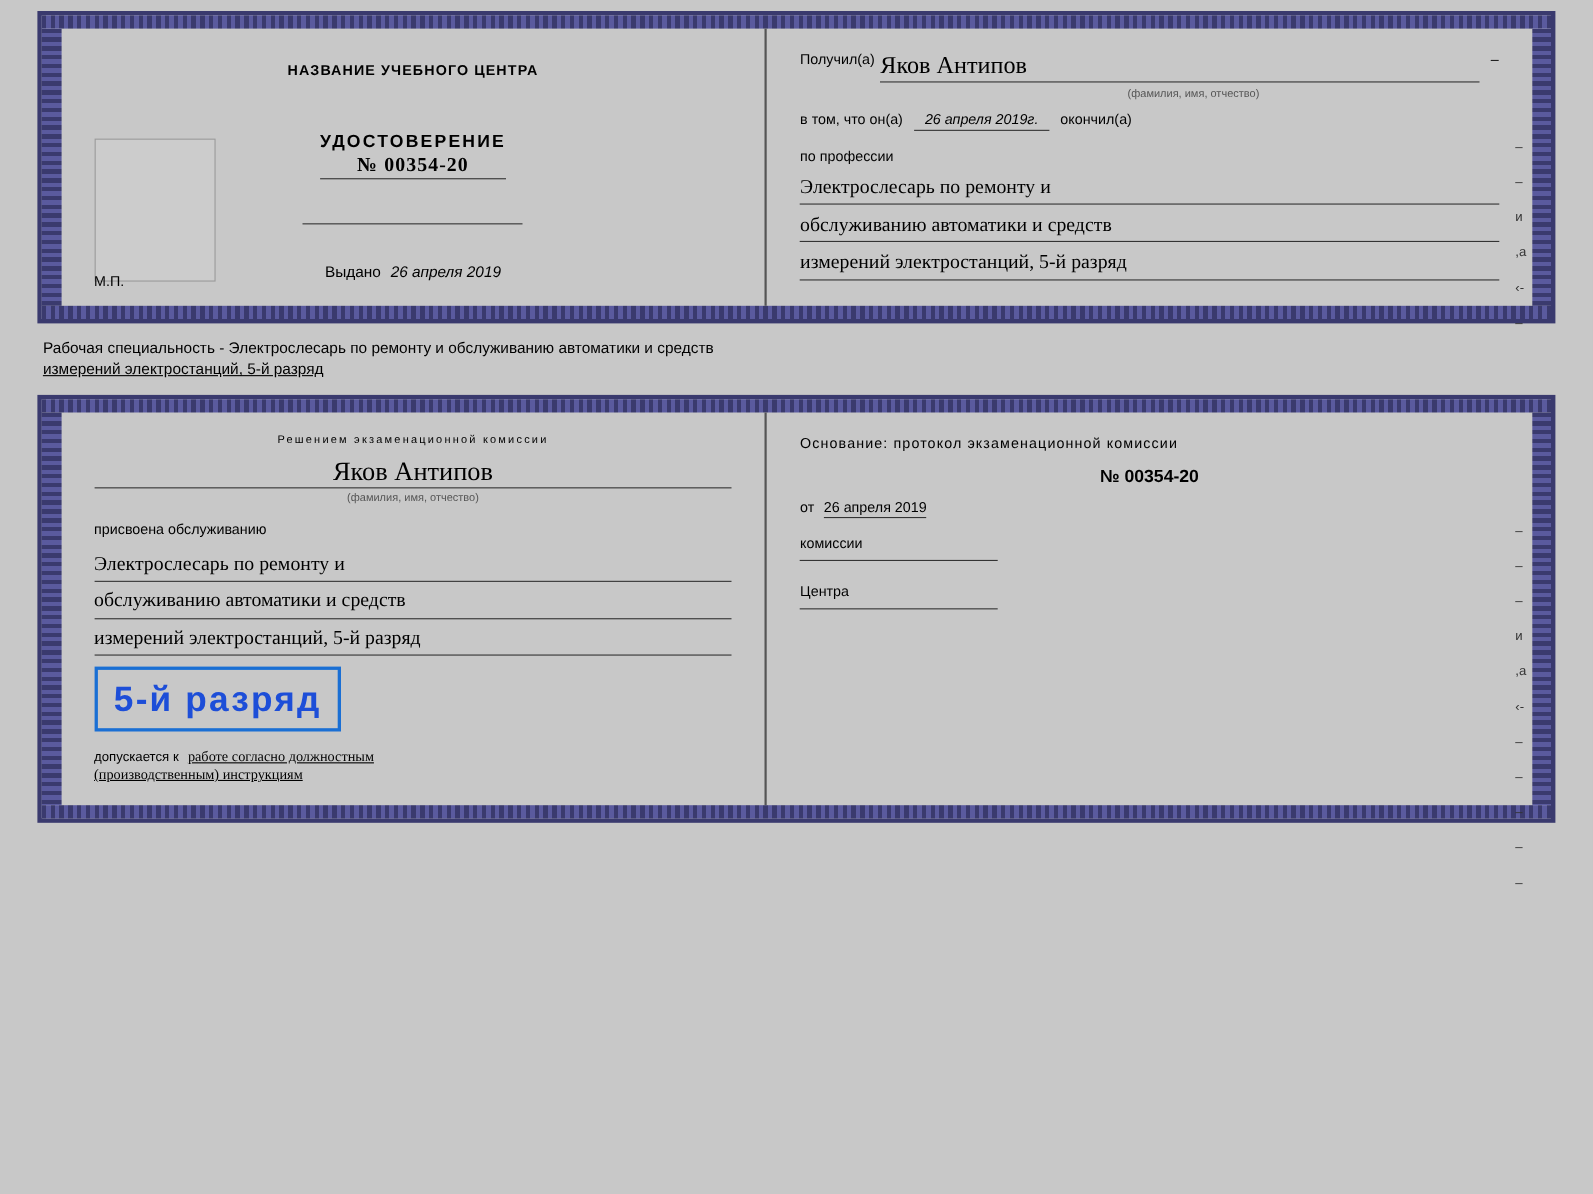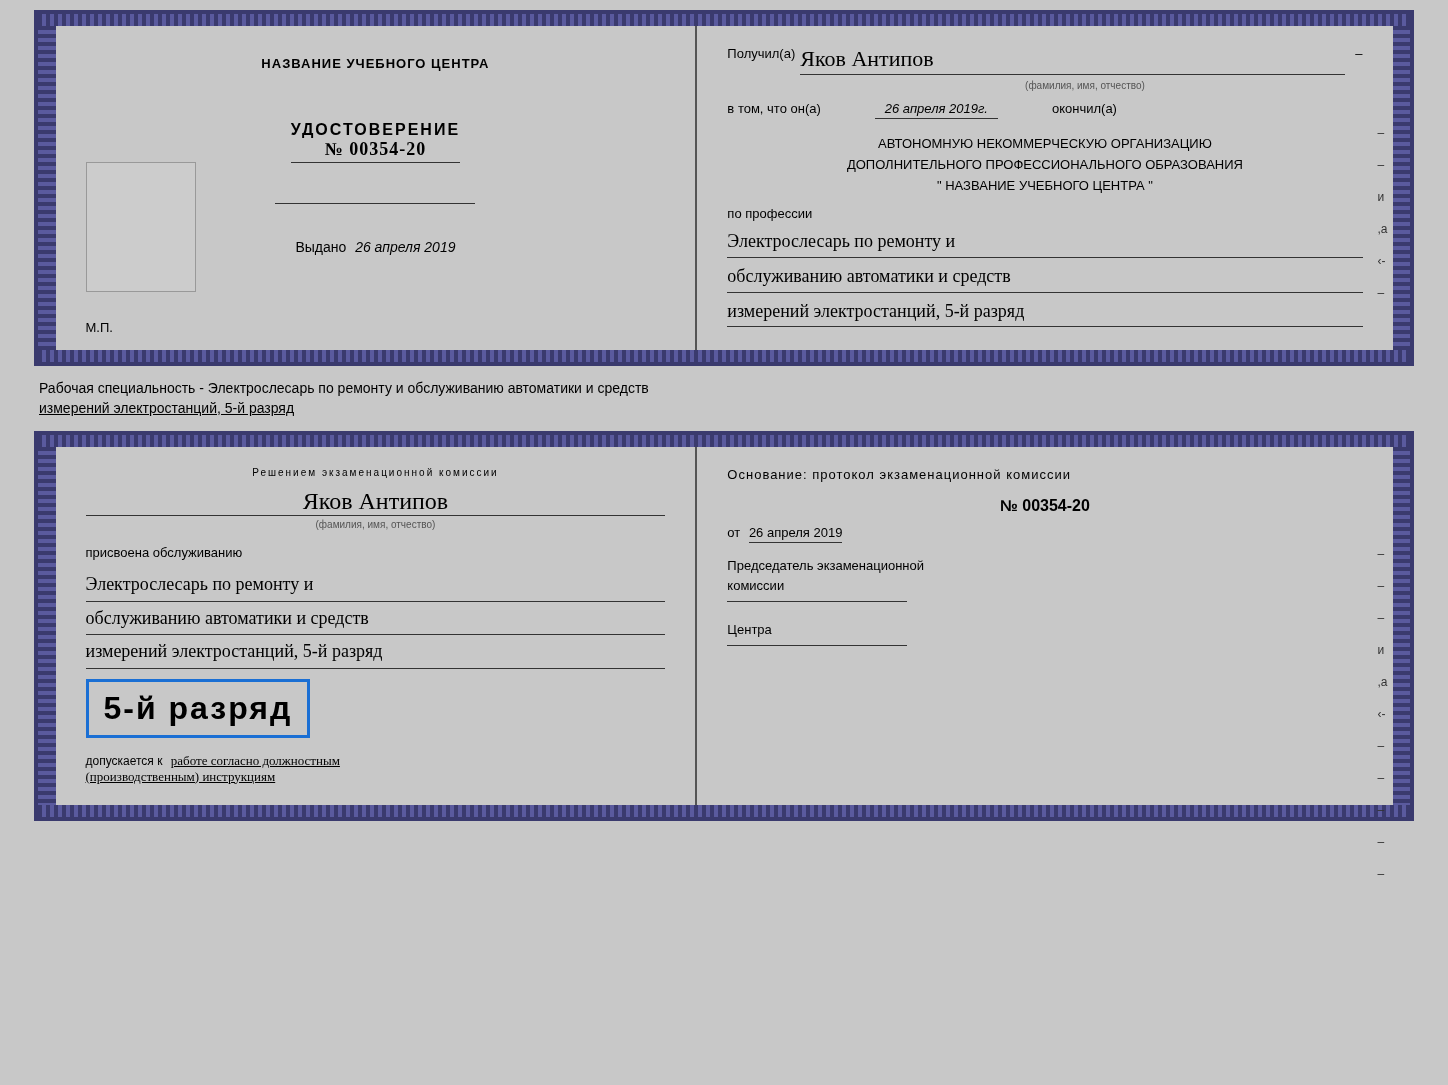--- a/index.html
+++ b/index.html
@@ -153,21 +153,20 @@
       margin-bottom: 10px;
       margin-left: 80px;
     }
 
     .in-that-line {
       font-size: 13px;
       font-family: Arial, sans-serif;
       display: flex;
       align-items: baseline;
       margin-bottom: 15px;
-      gap: 44px;
     }
 
     .date-underline {
       font-style: italic;
       font-size: 13px;
       border-bottom: 1px solid #333;
       padding: 0 10px 2px;
       font-family: Arial, sans-serif;
     }
 
@@ -259,21 +258,21 @@
     .grade-box {
       border: 3px solid #1a6fd4;
       display: inline-block;
       padding: 8px 15px;
       margin: 10px 0;
     }
 
     .grade-text {
       font-size: 32px;
       font-weight: bold;
-      color: #000000;
+      color: #1d4ed8;
       font-family: Arial, sans-serif;
       letter-spacing: 2px;
     }
 
     .admitted-text {
       font-size: 12px;
       font-family: Arial, sans-serif;
       margin-top: 5px;
     }
 
@@ -410,25 +409,20 @@
           <span style="margin-left:10px; font-size:13px;">–</span>
         </div>
         <div class="sub-label">(фамилия, имя, отчество)</div>
 
         <div class="in-that-line">
           <span style="font-family:Arial,sans-serif; font-size:13px;">в том, что он(а)</span>
           <span class="date-underline" style="margin:0 10px;">26 апреля 2019г.</span>
           <span style="font-family:Arial,sans-serif; font-size:13px;">окончил(а)</span>
         </div>
 
-        <div class="org-block">
-          <div>АВТОНОМНУЮ НЕКОММЕРЧЕСКУЮ ОРГАНИЗАЦИЮ</div>
-          <div>ДОПОЛНИТЕЛЬНОГО ПРОФЕССИОНАЛЬНОГО ОБРАЗОВАНИЯ</div>
-          <div>"  НАЗВАНИЕ УЧЕБНОГО ЦЕНТРА  "</div>
-        </div>
 
         <div class="profession-label">по профессии</div>
         <div class="profession-cursive">Электрослесарь по ремонту и</div>
         <div class="profession-cursive">обслуживанию автоматики и средств</div>
         <div class="profession-cursive">измерений электростанций, 5-й разряд</div>
 
         <div class="right-side-marks">
           <span class="dash-mark">–</span>
           <span class="dash-mark">–</span>
           <span class="dash-mark">и</span>
@@ -479,21 +473,20 @@
       <div class="bottom-right">
         <div class="basis-title">Основание:  протокол  экзаменационной  комиссии</div>
 
         <div class="protocol-number">№  00354-20</div>
 
         <div class="from-date">
           <span>от</span>
           <span style="margin-left:5px; border-bottom:1px solid #333; padding-bottom:2px;">26 апреля 2019</span>
         </div>
 
-        <div class="commission-chair">Председатель экзаменационной</div>
         <div class="commission-chair">комиссии</div>
         <div class="signature-line"></div>
 
         <div class="director-label">Центра</div>
         <div class="signature-line"></div>
 
         <div class="right-side-marks">
           <span class="dash-mark">–</span>
           <span class="dash-mark">–</span>
           <span class="dash-mark">–</span>

